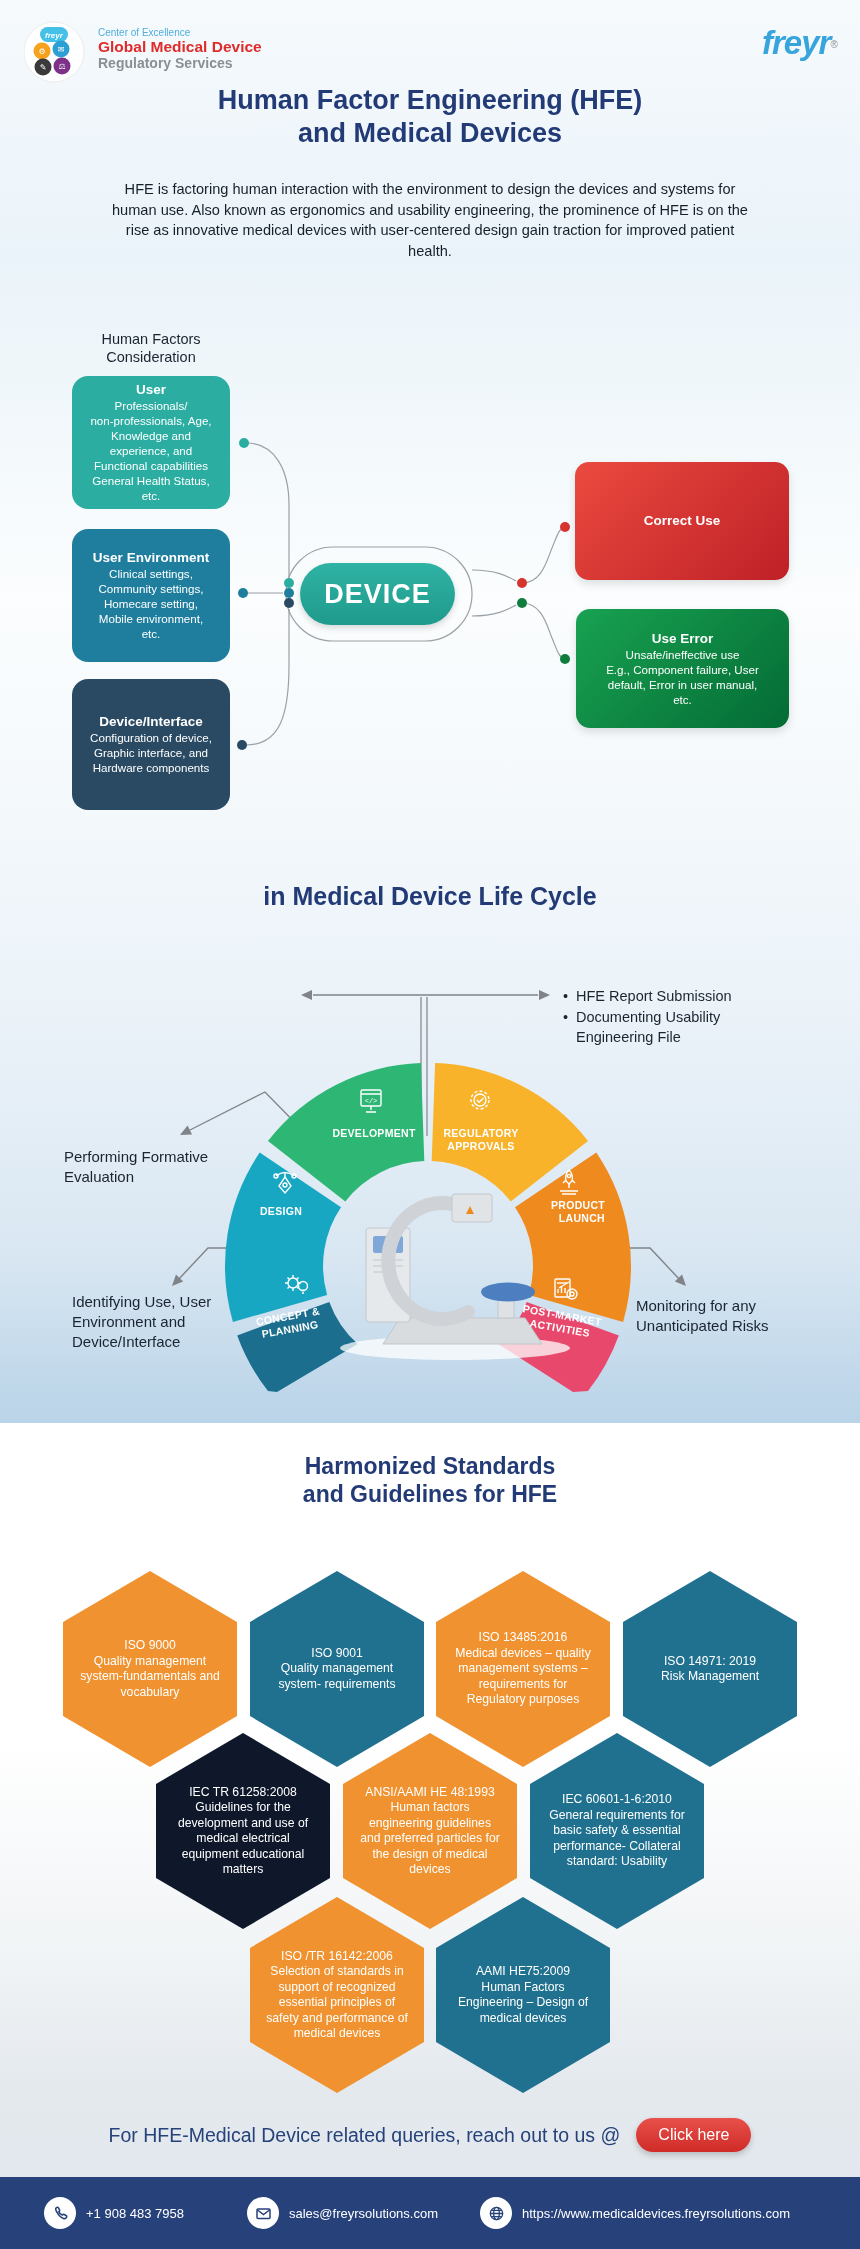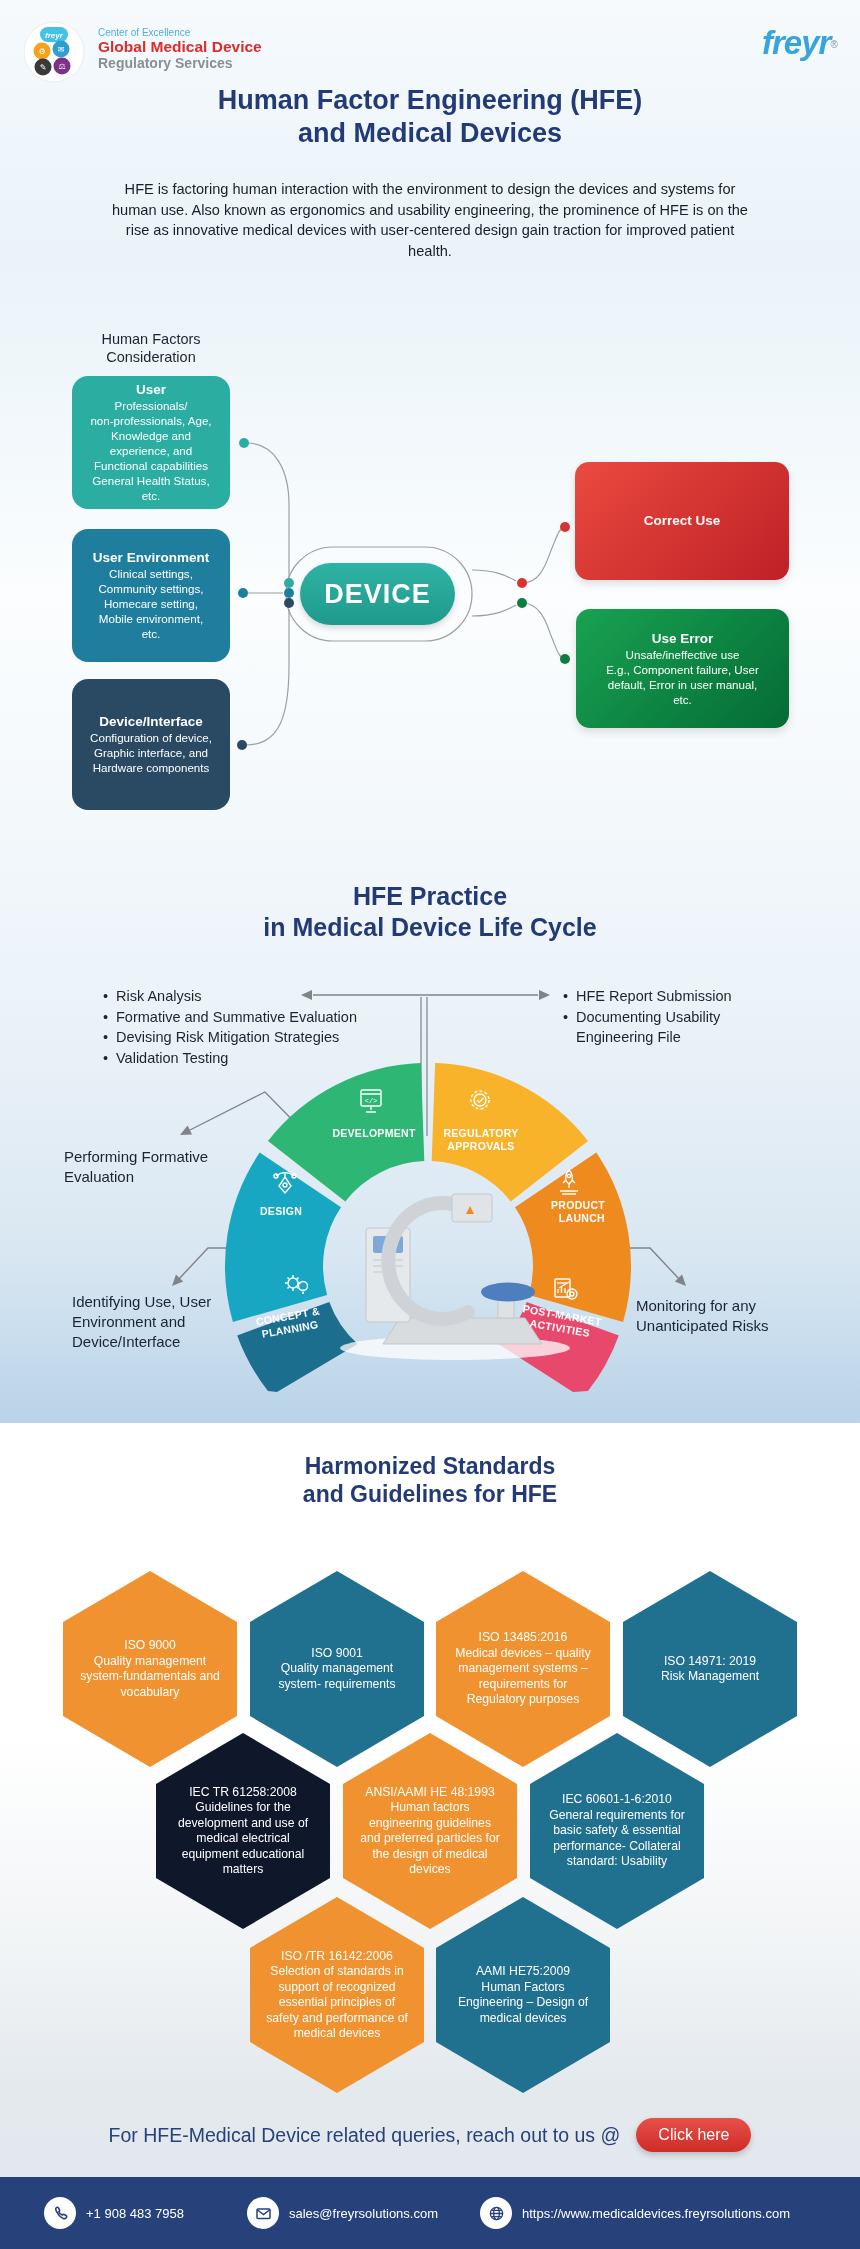--- a/index.html
+++ b/index.html
@@ -172,30 +172,23 @@
   </div>
   <div class="abs z2 outcome-box" style="left: 576px; top: 609px; width: 213px; height: 119px; background: linear-gradient(135deg, rgb(24, 162, 81), rgb(4, 107, 53));">
     <div class="factor-title">Use Error</div>
     <div class="factor-body">Unsafe/ineffective use
 E.g., Component failure, User
 default, Error in user manual,
 etc.</div>
   </div>
 
   <div class="abs z2 title navy" style="left:0;top:881px;width:860px;font-size:25px;">
-    <div>HFE Practice</div>
     <div>in Medical Device Life Cycle</div>
   </div>
 
-  <div class="abs z2 bullet-list" style="left:103px;top:986px;">
-    <div class="bullet-item">Risk Analysis</div>
-    <div class="bullet-item">Formative and Summative Evaluation</div>
-    <div class="bullet-item">Devising Risk Mitigation Strategies</div>
-    <div class="bullet-item">Validation Testing</div>
-  </div>
   <div class="abs z2 bullet-list" style="left:563px;top:986px;">
     <div class="bullet-item">HFE Report Submission</div>
     <div class="bullet-item wrap-indent" style="padding-left:13px;">Documenting Usability Engineering File</div>
   </div>
 
   <div class="abs z2 side-label" style="left:64px;top:1147px;width:190px;">Performing Formative Evaluation</div>
   <div class="abs z2 side-label" style="left:72px;top:1292px;width:185px;">Identifying Use, User Environment and Device/Interface</div>
   <div class="abs z2 side-label" style="left:636px;top:1296px;width:185px;">Monitoring for any Unanticipated Risks</div>
 
   <div class="abs z2 stage-label" style="left:289px;top:1323px;width:78px;transform:translate(-50%,-50%) rotate(-10deg);">CONCEPT &amp; PLANNING</div>

